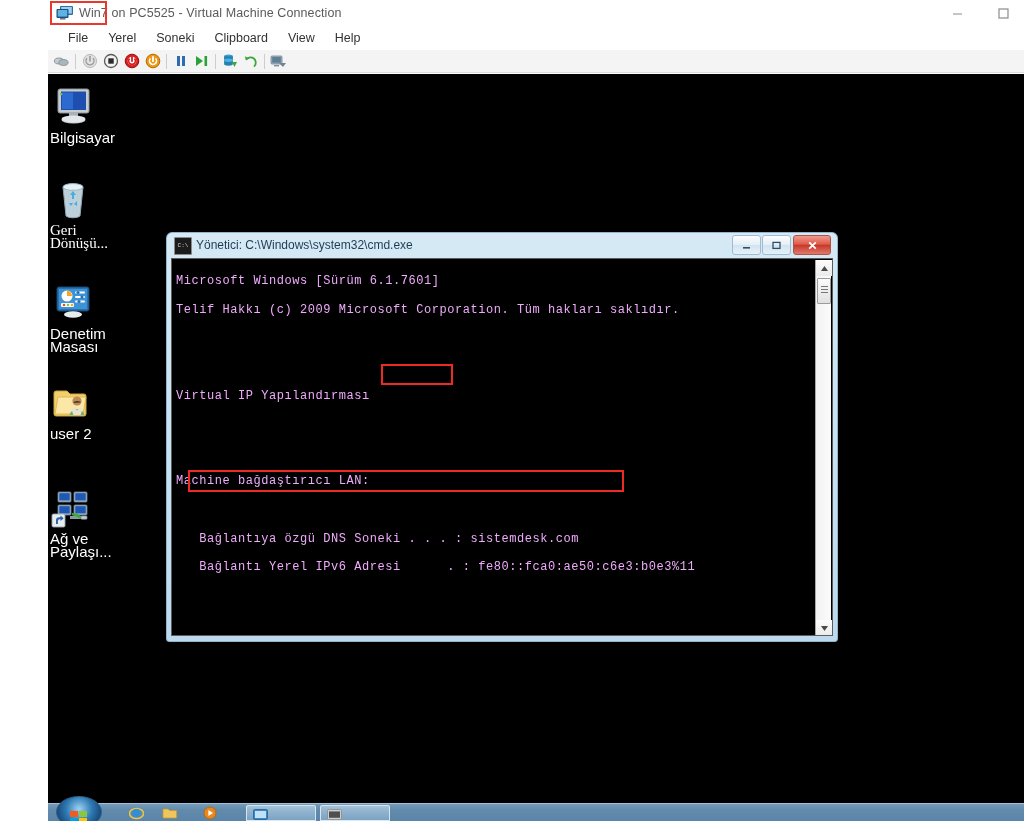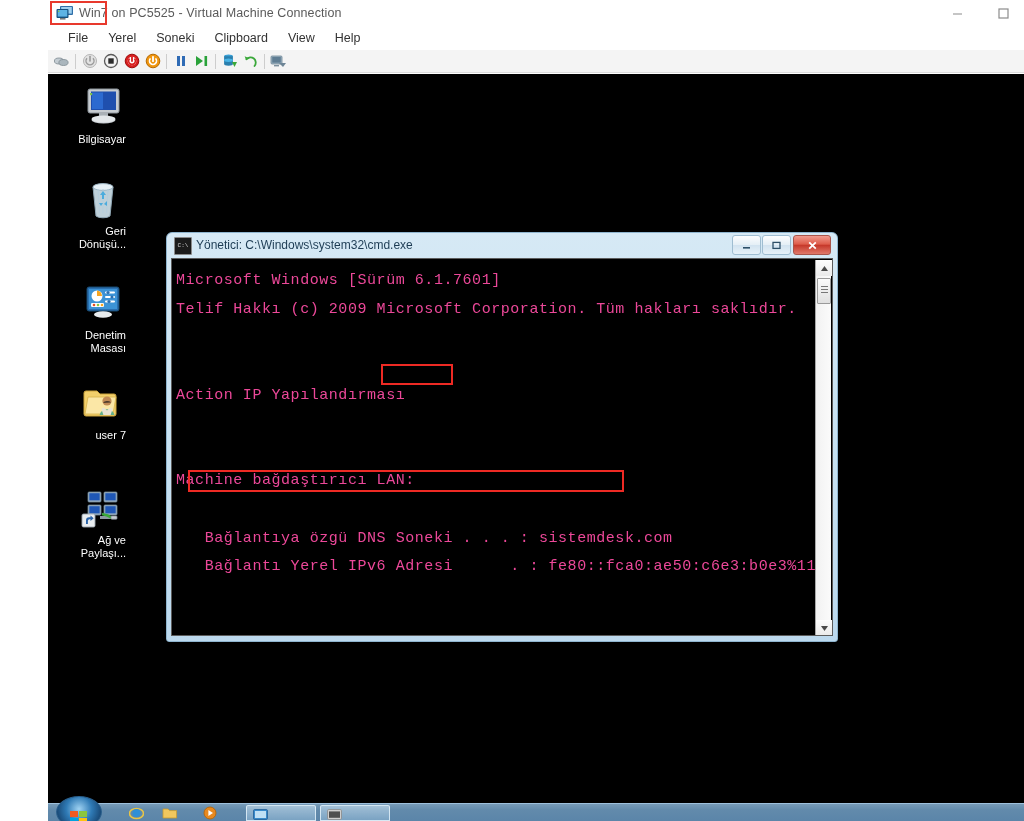--- a/index.html
+++ b/index.html
@@ -123,23 +123,23 @@
     width: 1024px;
     height: 747px;
     background: #000000;
     overflow: hidden;
   }
 
   
   .desk-icon {
     position: absolute;
     width: 76px;
-    text-align: right;
+    text-align: left;
     color: #ffffff;
-    font-size: 11px;
+    font-size: 15px;
     line-height: 13px;
     text-shadow: 1px 1px 2px rgba(0,0,0,0.9);
   }
   .desk-icon .glyph {
     width: 46px; height: 44px;
     margin: 0 auto 4px auto;
     position: relative;
   }
   .desk-icon .lbl { display:block; }
 
@@ -211,23 +211,23 @@
     background: #000000;
     border: 1px solid #5c5c5c;
     box-sizing: border-box;
     overflow: hidden;
   }
   .cmd-text {
     position: absolute;
     left: 4px; top: 1px;
     width: 630px;
     font-family: "Liberation Mono", "DejaVu Sans Mono", monospace;
-    font-size: 15px;
+    font-size: 12px;
     line-height: 14.3px;
-    color: #ec4899;
+    color: #f0abfc;
     white-space: pre;
     letter-spacing: 0.55px;
   }
   .cmd-text .blank { display: block; height: 14.3px; }
   .cmd-text .ln { display: block; height: 14.3px; }
 
   
   .cmd-scroll {
     position: absolute;
     right: 1px; top: 1px;
@@ -462,21 +462,21 @@
           <rect x="12" y="6.5" width="11" height="16.5" fill="#2f6fd6" opacity="0.85"></rect>
           <rect x="19" y="27" width="9" height="5" fill="#aab1b7"></rect>
           <ellipse cx="23.5" cy="34" rx="12" ry="3.4" fill="#c9ced3"></ellipse>
           <ellipse cx="23.5" cy="33" rx="12" ry="3.4" fill="#e3e7ea"></ellipse>
           <rect x="10" y="7" width="2.2" height="2.2" fill="#7ec24a"></rect>
         </svg>
       </span>
       <span class="lbl">Bilgisayar</span>
     </div>
 
-    <div class="desk-icon" style="left:2px; top:104px;">
+    <div class="desk-icon" style="left:2px; top:104px;font-family:Liberation Serif, serif;">
       <span class="glyph">
         <svg width="46" height="44" viewBox="0 0 46 44">
           <path d="M13 9 L16 38 a7.5 2.8 0 0 0 14 0 L33 9 Z" fill="#cfe2ec" opacity="0.92" stroke="#9cb5c4" stroke-width="1"></path>
           <ellipse cx="23" cy="9" rx="10" ry="3.4" fill="#e6f1f7" stroke="#9cb5c4" stroke-width="1"></ellipse>
           <path d="M18 11 L19.5 35 M23 11 L23 35 M28 11 L26.5 35" stroke="#b6cedc" stroke-width="1.1" fill="none"></path>
           <path d="M20 17 l3-4 l3 4 l-2 0 l0 4 l-2 0 l0-4 Z" fill="#3fa7dd" opacity="0.9"></path>
           <path d="M19 25 l4 0 l-2 3 Z" fill="#3fa7dd" opacity="0.9"></path>
           <path d="M27 23 l-3 3 l3 2 Z" fill="#3fa7dd" opacity="0.9"></path>
         </svg>
       </span>
@@ -512,21 +512,21 @@
       <span class="glyph">
         <svg width="46" height="44" viewBox="0 0 46 44">
           <path d="M6 9 h11 l3 3 h14 a2 2 0 0 1 2 2 v18 a2 2 0 0 1 -2 2 h-28 a2 2 0 0 1 -2 -2 v-21 a2 2 0 0 1 2 -2 z" fill="#f2cf6b" stroke="#c9a23b" stroke-width="1"></path>
           <path d="M8 15 h28 l-3 17 h-28 z" fill="#fbe7a6" stroke="#d7b24a" stroke-width="0.8"></path>
           <circle cx="27" cy="19" r="4.6" fill="#c08a55"></circle>
           <path d="M23 21 a4.6 3.4 0 0 1 8 -0.6 Z" fill="#4a3a2c"></path>
           <path d="M19.5 33 a7.8 8 0 0 1 15 0 z" fill="#63b08a"></path>
           <path d="M24 25.5 l3 3 l3 -3 a7 7 0 0 1 2.6 1.5 l-2 6 h-7.2 l-2 -6 a7 7 0 0 1 2.6 -1.5 z" fill="#e8e2d2"></path>
         </svg>
       </span>
-      <span class="lbl">user 7</span>
+      <span class="lbl">user 2</span>
     </div>
 
     <div class="desk-icon" style="left:2px; top:413px;">
       <span class="glyph">
         <svg width="46" height="44" viewBox="0 0 46 44">
           <g>
             <rect x="8" y="5" width="13" height="10" rx="1" fill="#9fb3c4" stroke="#6d8698" stroke-width="0.8"></rect>
             <rect x="9.3" y="6.2" width="10.4" height="7.2" fill="#1f57b5"></rect>
             <rect x="24" y="5" width="13" height="10" rx="1" fill="#9fb3c4" stroke="#6d8698" stroke-width="0.8"></rect>
             <rect x="25.3" y="6.2" width="10.4" height="7.2" fill="#1f57b5"></rect>
@@ -569,21 +569,21 @@
             </svg>
         </div>
       </div>
 
       <div class="cmd-client">
         <div class="cmd-text">
 <span class="ln">Microsoft Windows [Sürüm 6.1.7601]</span>
 <span class="ln">Telif Hakkı (c) 2009 Microsoft Corporation. Tüm hakları saklıdır.</span>
 <span class="blank"></span>
 <span class="blank"></span>
-<span class="ln">Action IP Yapılandırması</span>
+<span class="ln">Virtual IP Yapılandırması</span>
 <span class="blank"></span>
 <span class="blank"></span>
 <span class="ln">Machine bağdaştırıcı LAN:</span>
 <span class="blank"></span>
 <span class="ln">   Bağlantıya özgü DNS Soneki . . . : sistemdesk.com</span>
 <span class="ln">   Bağlantı Yerel IPv6 Adresi      . : fe80::fca0:ae50:c6e3:b0e3%11</span>
 
 
 
 

